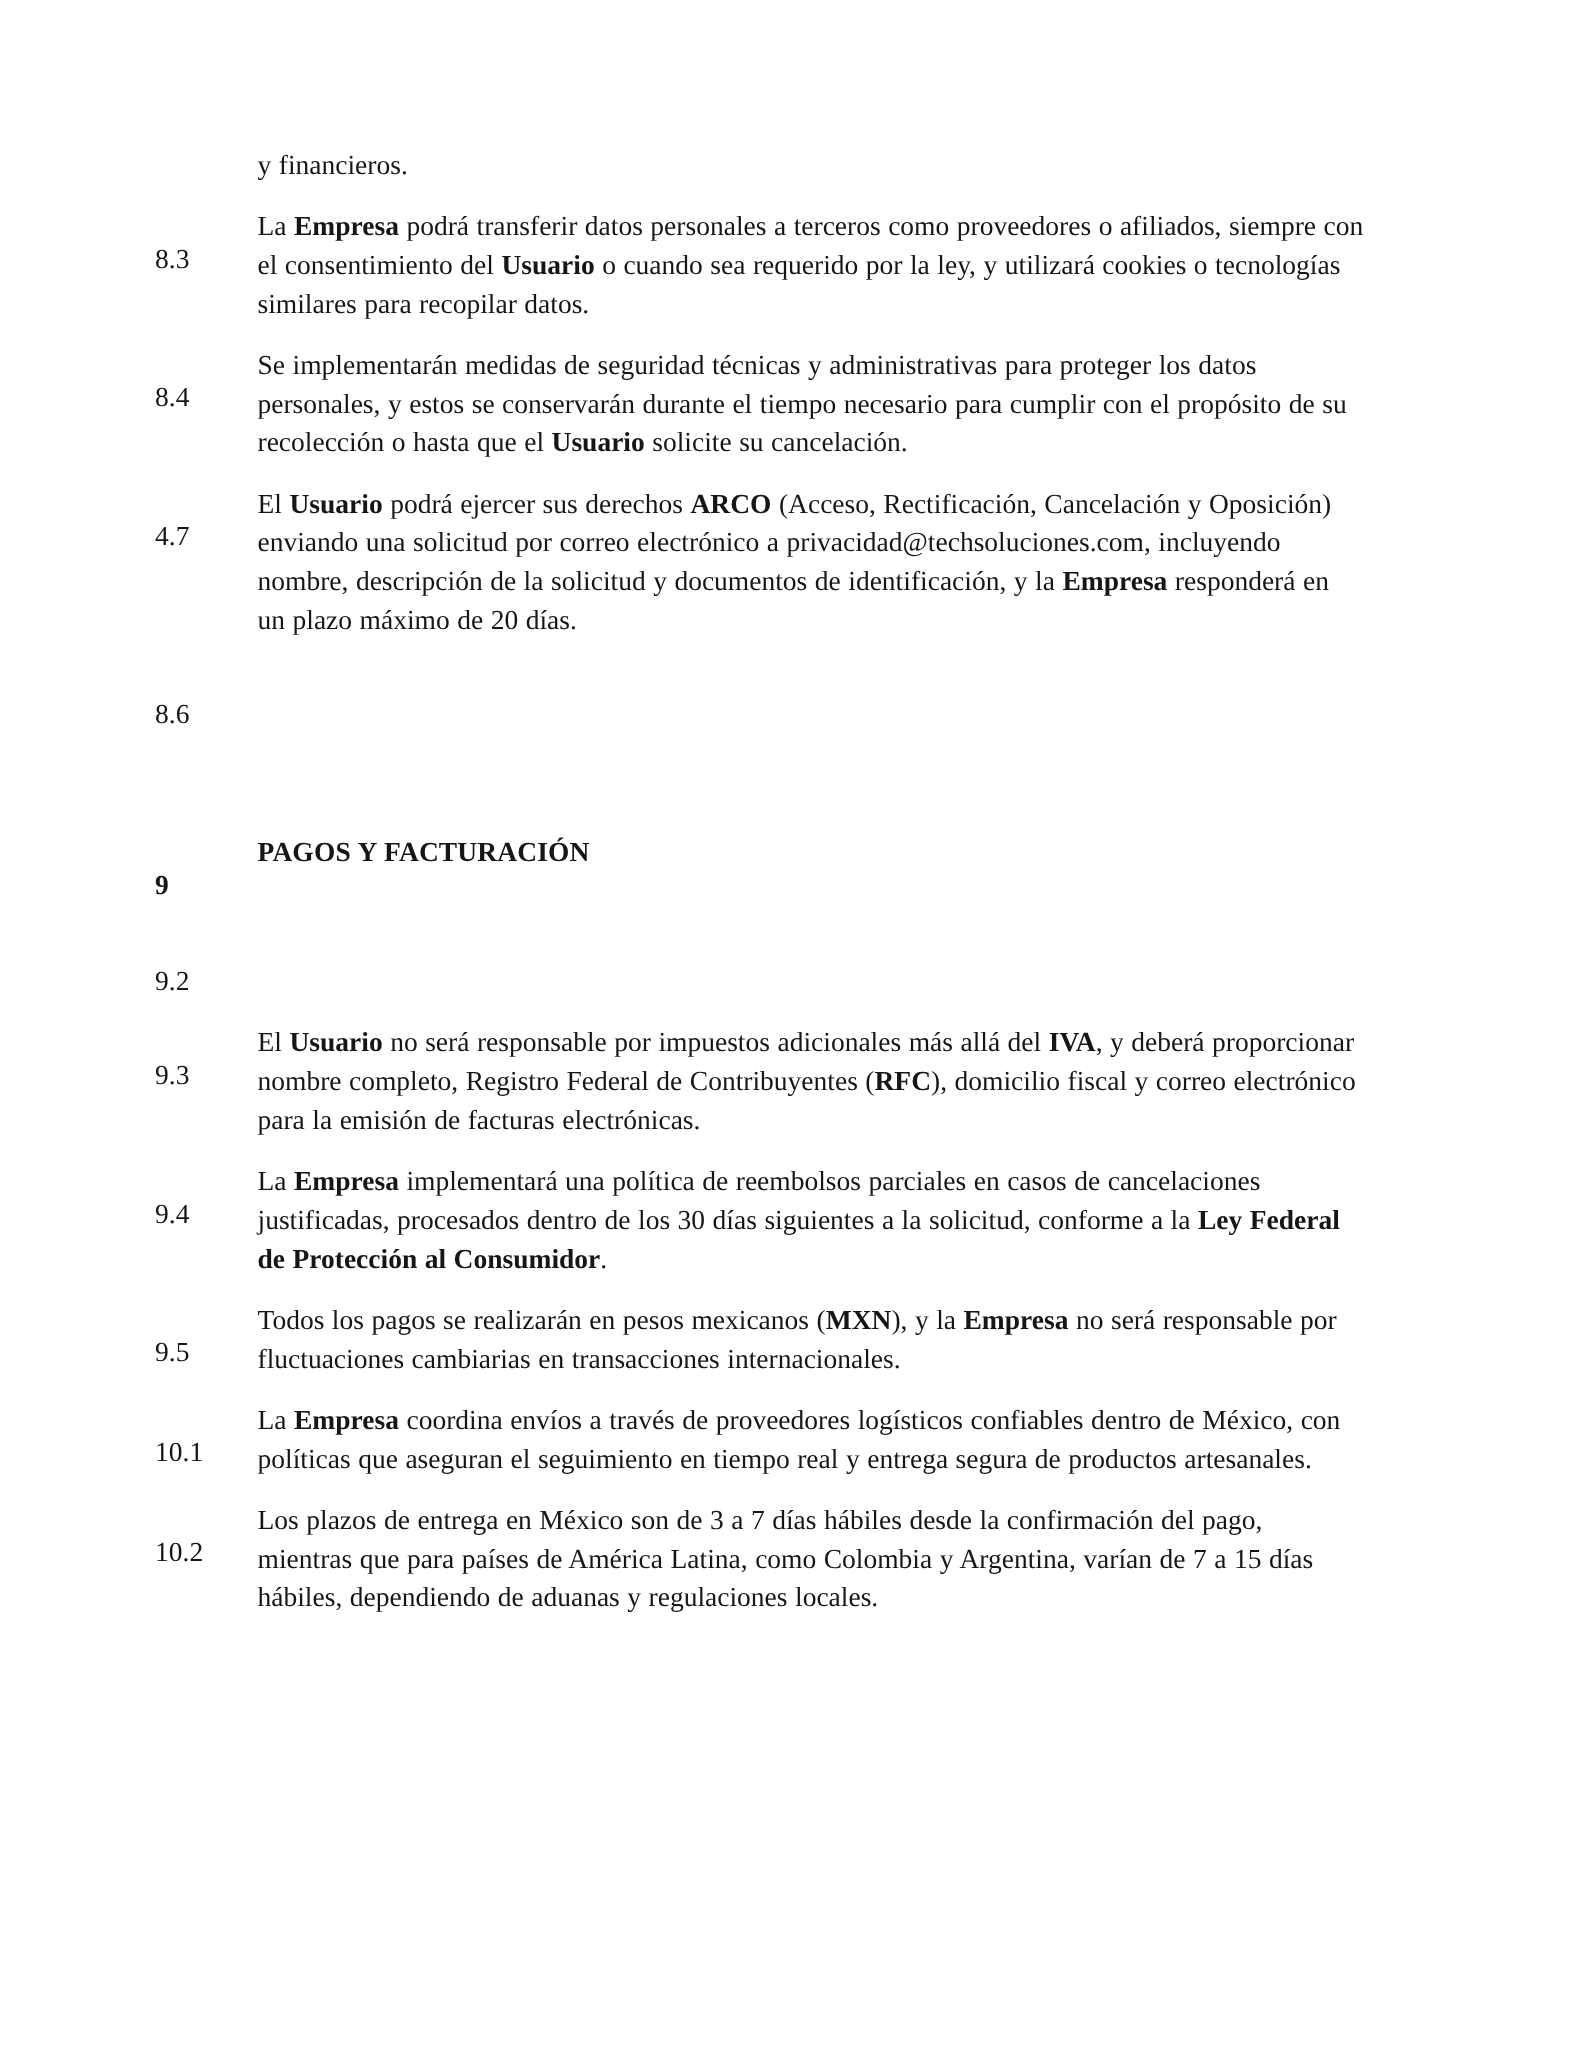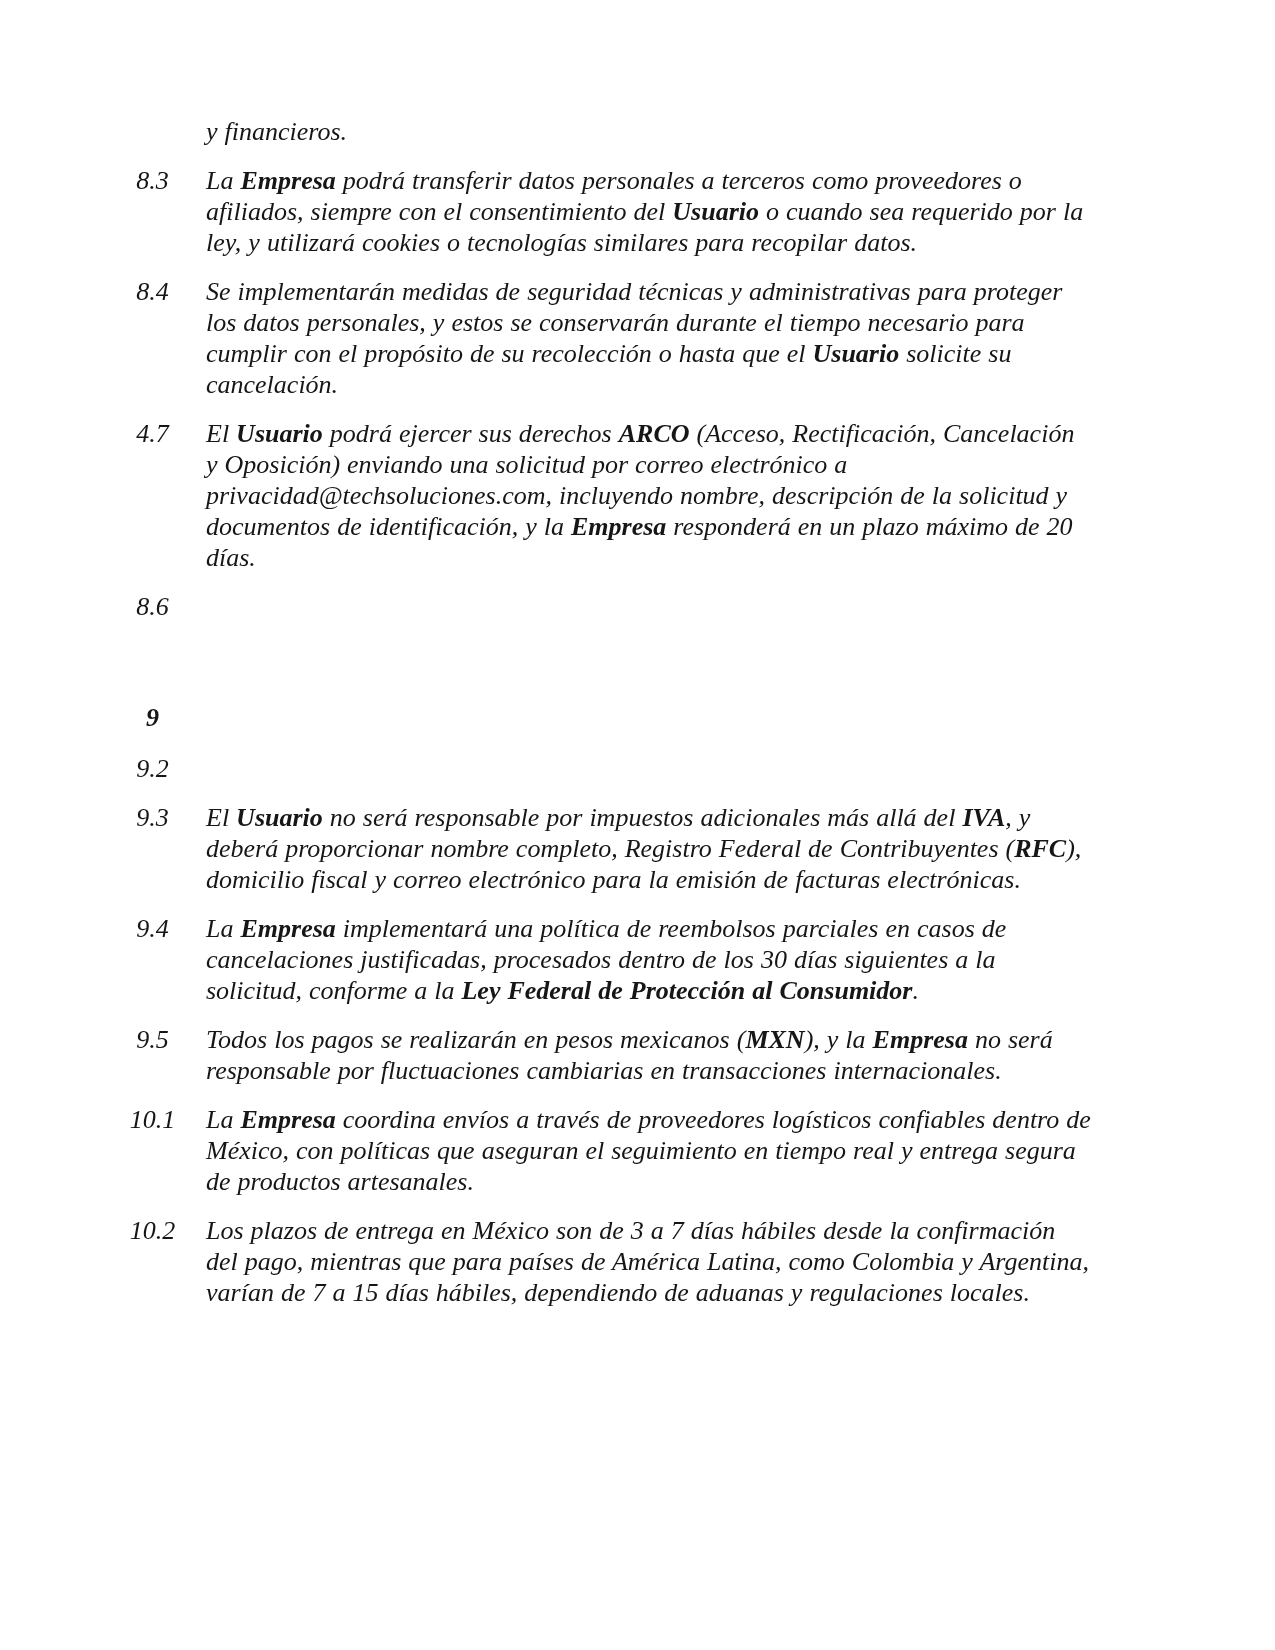--- a/index.html
+++ b/index.html
@@ -14,33 +14,33 @@
     background: #ffffff;
     overflow: hidden;
     font-family: "Liberation Serif", "DejaVu Serif", serif;
     color: #161616;
   }
   .doc {
     position: absolute;
     left: 124px;
     top: 116px;
     width: 990px;
-    font-size: 26px;
+    font-size: 22px;
     line-height: 31px;
-    font-style: italic;
   }
   .block {
     display: flex;
     align-items: flex-start;
     margin: 0 0 18px 0;
   }
   .block .num {
     flex: 0 0 57px;
-    text-align: center;
+    text-align: left;
     white-space: nowrap;
+    margin-top: 26px;
   }
   .block .text {
     margin-left: 25px;
     width: 885px;
     text-align: left;
     hyphens: none;
     word-spacing: 0.5px;
   }
   .block.heading {
     margin-top: 80px;
@@ -73,20 +73,21 @@
       </div>
       <div class="block item">
         <span class="num">4.7</span>
         <div class="text"><span>El </span><b>Usuario</b><span> podrá ejercer sus derechos </span><b>ARCO</b><span> (Acceso, Rectificación, Cancelación y Oposición) enviando una solicitud por correo electrónico a privacidad@techsoluciones.com, incluyendo nombre, descripción de la solicitud y documentos de identificación, y la </span><b>Empresa</b><span> responderá en un plazo máximo de 20 días.</span></div>
       </div>
       <div class="block item">
         <span class="num">8.6</span>
       </div>
       <div class="block heading">
         <span class="num">9</span>
+        <div class="text"><b>PAGOS Y FACTURACIÓN</b></div>
       </div>
       <div class="block item">
         <span class="num">9.2</span>
       </div>
       <div class="block item">
         <span class="num">9.3</span>
         <div class="text"><span>El </span><b>Usuario</b><span> no será responsable por impuestos adicionales más allá del </span><b>IVA</b><span>, y deberá proporcionar nombre completo, Registro Federal de Contribuyentes (</span><b>RFC</b><span>), domicilio fiscal y correo electrónico para la emisión de facturas electrónicas.</span></div>
       </div>
       <div class="block item">
         <span class="num">9.4</span>

